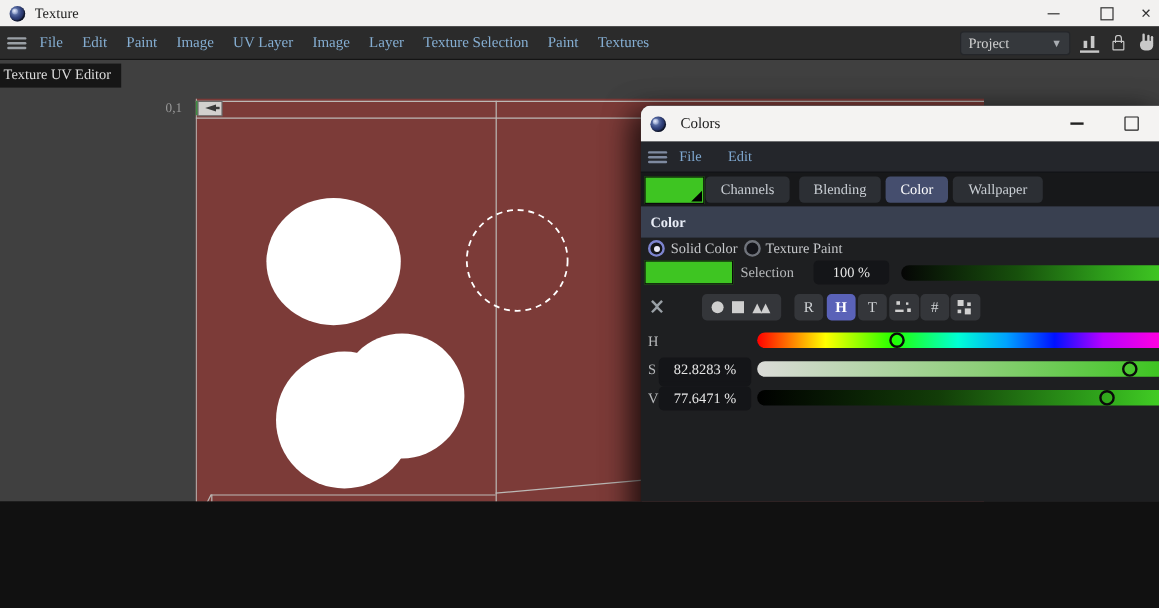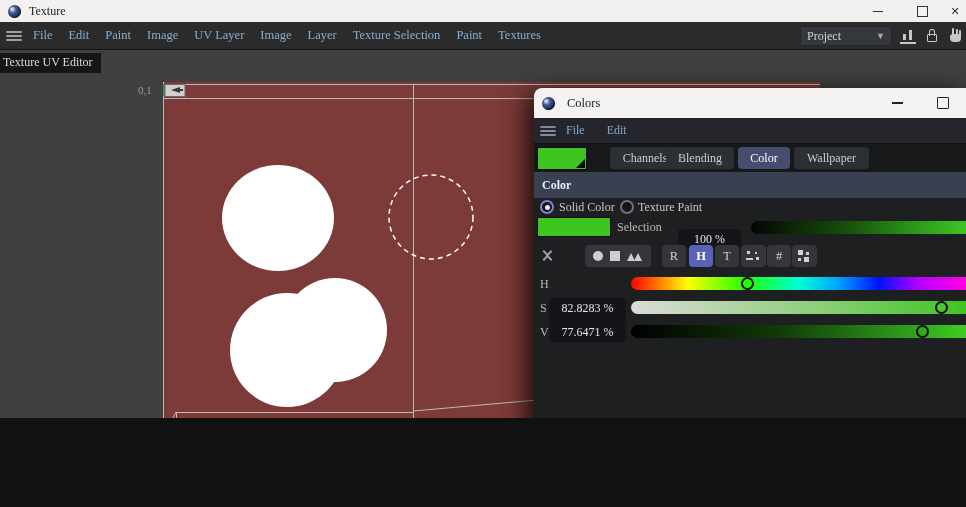--- a/index.html
+++ b/index.html
@@ -246,39 +246,39 @@
           <span></span>
           <span></span>
           <span></span>
         </div>
       <span class="dlg-menu-item">File</span>
       <span class="dlg-menu-item">Edit</span>
     </div>
 
     <div class="tabrow">
       <div class="cur-swatch"></div>
-      <div class="tab" style="left:76px;width:70px;">Channels</div>
+      <div class="tab" style="left:54px;width:70px;">Channels</div>
       <div class="tab" style="left:132px;width:68px;">Blending</div>
       <div class="tab selected" style="left:204px;width:52px;">Color</div>
       <div class="tab" style="left:260px;width:75px;">Wallpaper</div>
     </div>
 
     <div class="sect-header">Color</div>
 
     <div class="radio-row">
       <div class="radio on" style="left:6px;"></div>
       <span class="radio-label" style="left:25px;">Solid Color</span>
       <div class="radio off" style="left:86px;"></div>
       <span class="radio-label" style="left:104px;">Texture Paint</span>
     </div>
 
     <div class="bright-row">
       <div class="bright-swatch"></div>
       <span class="bright-label">Selection</span>
-      <div class="field" style="left:144px;top:12px;width:63px;">100 %</div>
+      <div class="field" style="left:144px;top:0;width:63px;">100 %</div>
       <div class="bright-slider"></div>
     </div>
 
     <div class="icon-row">
       <div class="collapse-ico">
           <i class="chv down"></i>
           <i class="chv up"></i>
         </div>
       <div class="ibtn picker-group">
         <i class="g-circle"></i>

